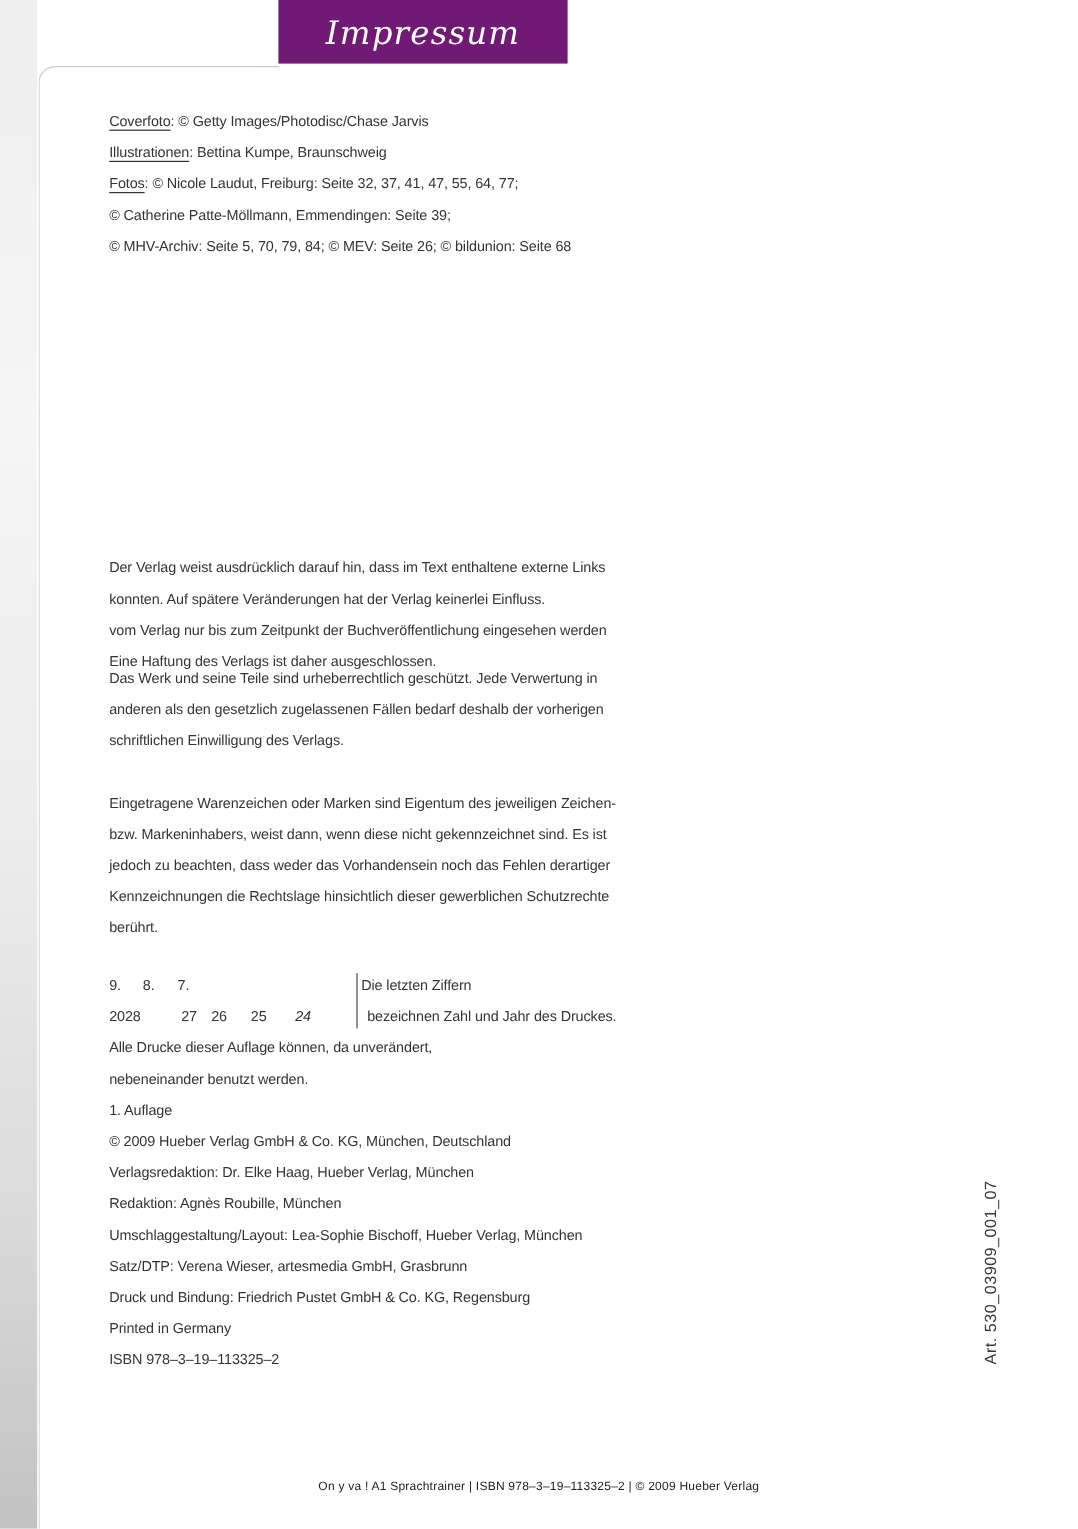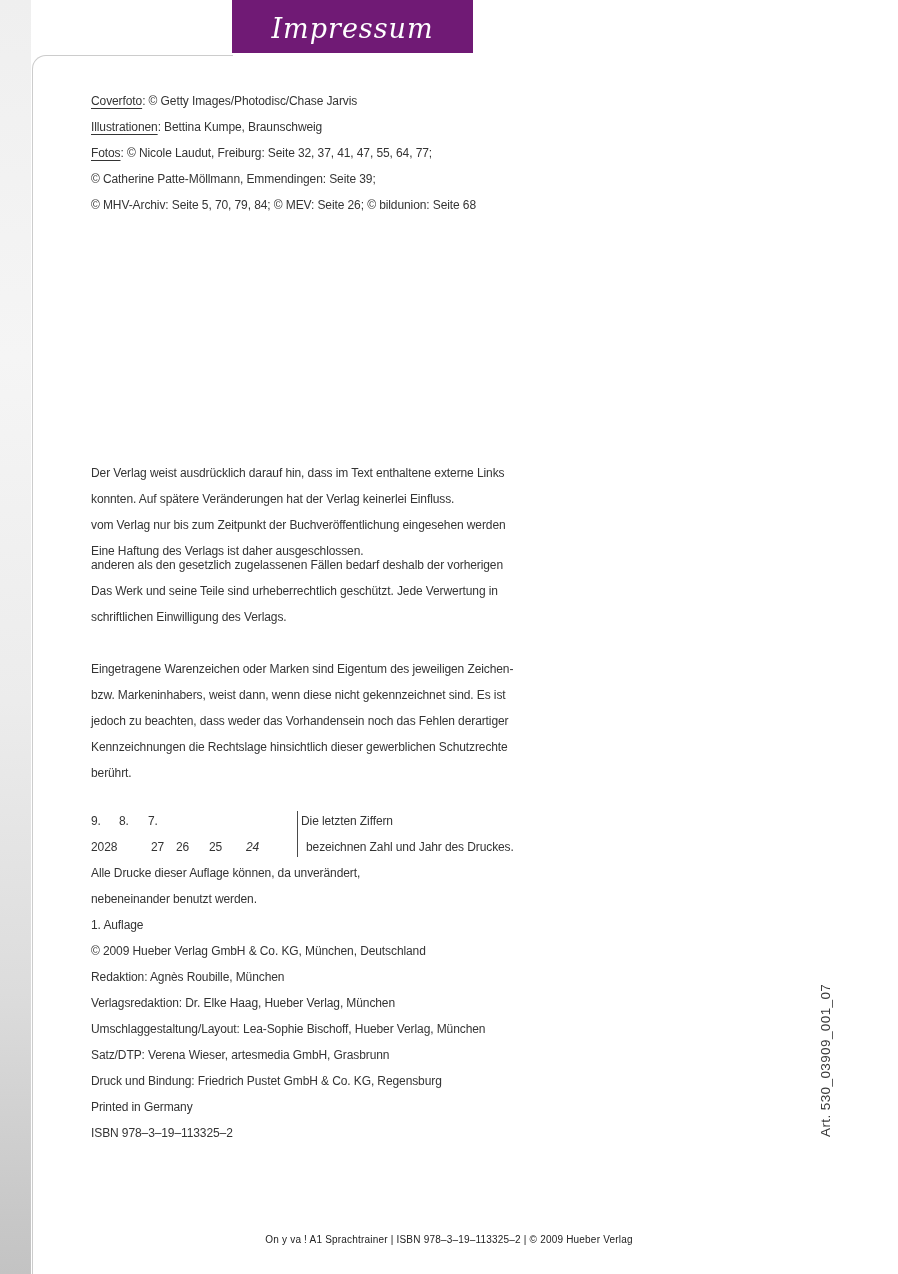--- a/index.html
+++ b/index.html
@@ -77,22 +77,22 @@
 </div>
 
 <div class="textblock para1">
   <div>Der Verlag weist ausdrücklich darauf hin, dass im Text enthaltene externe Links</div>
   <div>konnten. Auf spätere Veränderungen hat der Verlag keinerlei Einfluss.</div>
   <div>vom Verlag nur bis zum Zeitpunkt der Buchveröffentlichung eingesehen werden</div>
   <div>Eine Haftung des Verlags ist daher ausgeschlossen.</div>
 </div>
 
 <div class="textblock para2">
+  <div>Das Werk und seine Teile sind urheberrechtlich geschützt. Jede Verwertung in</div>
   <div>anderen als den gesetzlich zugelassenen Fällen bedarf deshalb der vorherigen</div>
-  <div>Das Werk und seine Teile sind urheberrechtlich geschützt. Jede Verwertung in</div>
   <div>schriftlichen Einwilligung des Verlags.</div>
 </div>
 
 <div class="textblock para3">
   <div>Eingetragene Warenzeichen oder Marken sind Eigentum des jeweiligen Zeichen-</div>
   <div>bzw. Markeninhabers, weist dann, wenn diese nicht gekennzeichnet sind. Es ist</div>
   <div>jedoch zu beachten, dass weder das Vorhandensein noch das Fehlen derartiger</div>
   <div>Kennzeichnungen die Rechtslage hinsichtlich dieser gewerblichen Schutzrechte</div>
   <div>berührt.</div>
 </div>
@@ -108,22 +108,22 @@
     <span class="n-r2-3">25</span>
     <span class="n-r2-4">24</span>
     <span class="num-divider"></span>
     <span class="note-0">Die letzten Ziffern</span>
     <span class="note-1">bezeichnen Zahl und Jahr des Druckes.</span>
   </div>
   <div>Alle Drucke dieser Auflage können, da unverändert,</div>
   <div>nebeneinander benutzt werden.</div>
   <div>1. Auflage</div>
   <div>© 2009 Hueber Verlag GmbH &amp; Co. KG, München, Deutschland</div>
+  <div>Verlagsredaktion: Dr. Elke Haag, Hueber Verlag, München</div>
   <div>Redaktion: Agnès Roubille, München</div>
-  <div>Verlagsredaktion: Dr. Elke Haag, Hueber Verlag, München</div>
   <div>Umschlaggestaltung/Layout: Lea-Sophie Bischoff, Hueber Verlag, München</div>
   <div>Satz/DTP: Verena Wieser, artesmedia GmbH, Grasbrunn</div>
   <div>Druck und Bindung: Friedrich Pustet GmbH &amp; Co. KG, Regensburg</div>
   <div>Printed in Germany</div>
   <div>ISBN 978–3–19–113325–2</div>
 </div>
 
 <div class="art-number">Art. 530_03909_001_07</div>
 
 <div class="footer">On y va ! A1 Sprachtrainer | ISBN 978–3–19–113325–2 | © 2009 Hueber Verlag</div>

